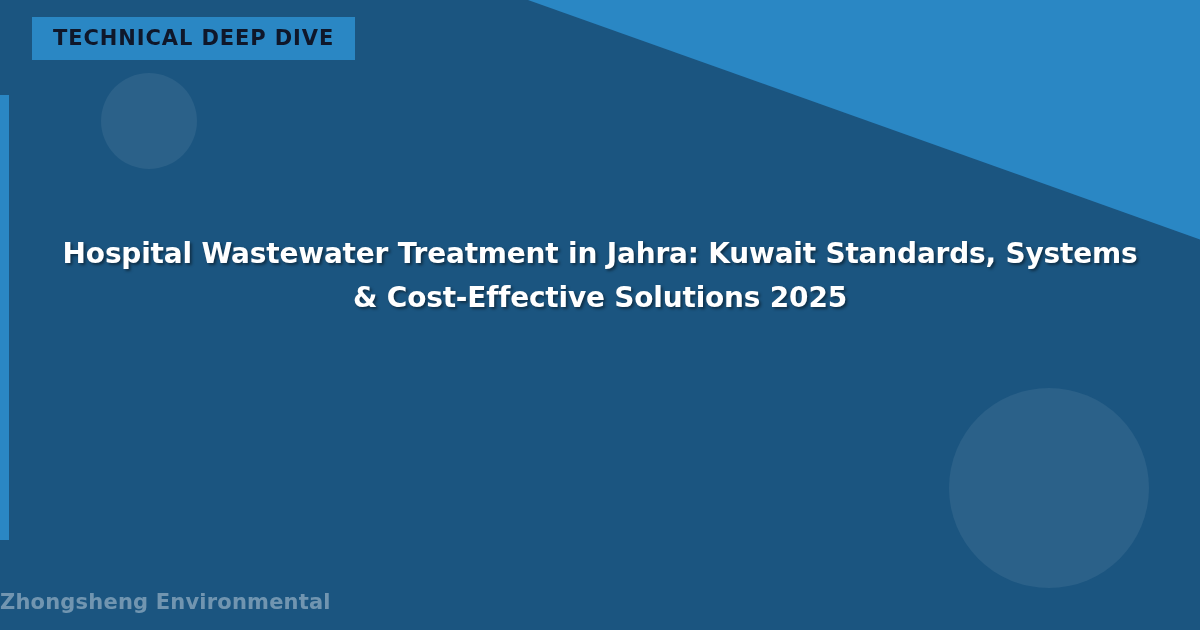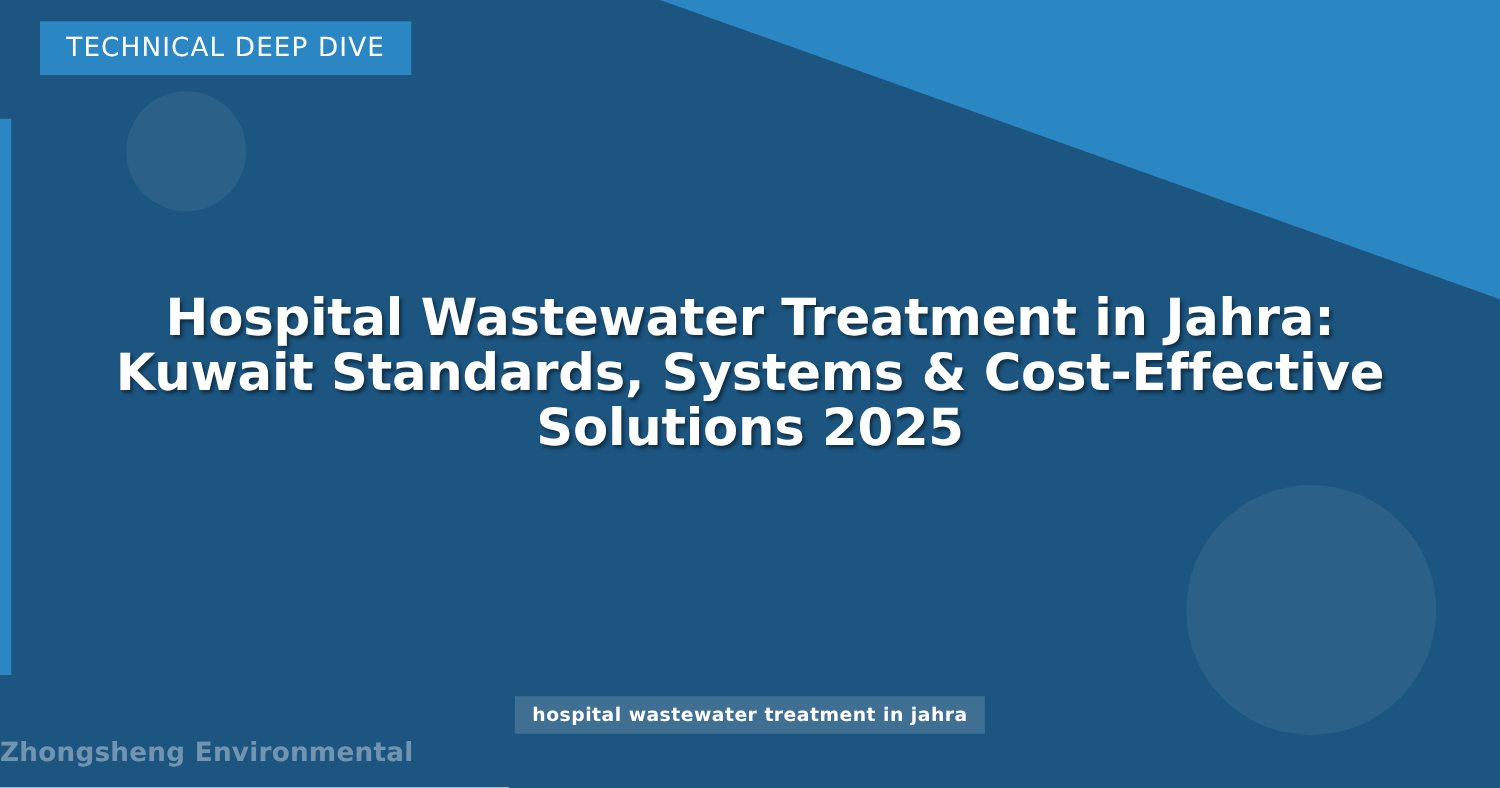--- a/index.html
+++ b/index.html
@@ -52,40 +52,40 @@
     top: 388px;
     width: 200px;
     height: 200px;
   }
   
   #category-tag {
     position: absolute;
     left: 32px;
     top: 17px;
     background: #2a87c4;
-    color: #ffffff;
+    color: #0f172a;
     font-size: 21px;
-    font-weight: normal;
+    font-weight: bold;
     letter-spacing: 0.9px;
     padding: 9px 21px 10px 21px;
     white-space: nowrap;
   }
   
   #title-block {
     position: absolute;
     left: 0;
     right: 0;
     top: 232px;
     text-align: center;
     padding: 0 60px;
     box-sizing: border-box;
   }
   #title-text {
     color: #ffffff;
-    font-size: 41px;
+    font-size: 28px;
     font-weight: bold;
     line-height: 44px;
     letter-spacing: -0.2px;
     text-shadow: 2px 2px 3px rgba(0,0,0,0.45);
     margin: 0;
   }
   
   #keyword-chip {
     position: absolute;
     left: 50%;
@@ -121,17 +121,16 @@
 
   <div class="deco-circle" id="deco-circle-top"></div>
   <div class="deco-circle" id="deco-circle-bottom"></div>
 
   <div id="category-tag">TECHNICAL DEEP DIVE</div>
 
   <div id="title-block">
     <h1 id="title-text">Hospital Wastewater Treatment in Jahra: Kuwait Standards, Systems &amp; Cost-Effective Solutions 2025</h1>
   </div>
 
-  <div id="keyword-chip">hospital wastewater treatment in jahra</div>
 
   <div id="brand-footer">Zhongsheng Environmental</div>
 
 </div>
 
 </body></html>

